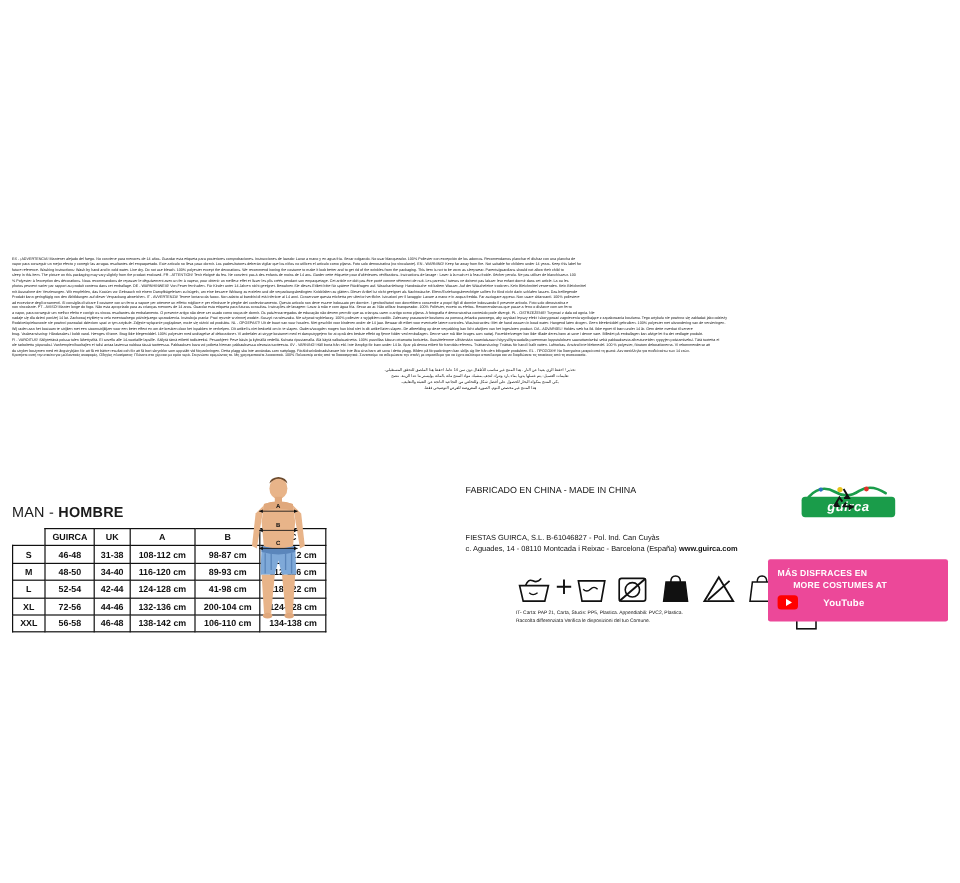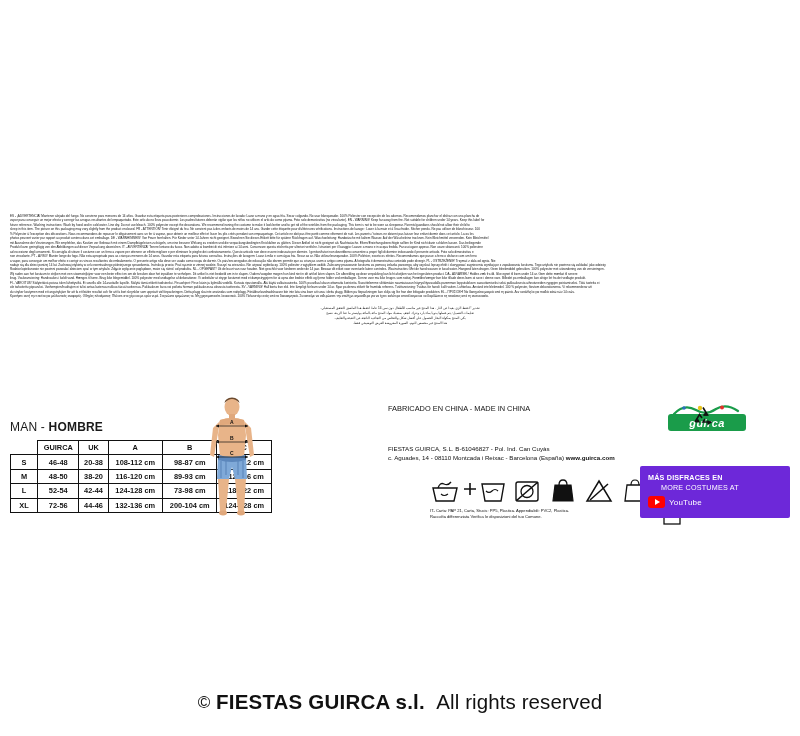--- a/index.html
+++ b/index.html
@@ -74,31 +74,31 @@
   .carecaption{
     position:absolute;left:430px;top:508px;width:250px;font-size:4.1px;line-height:5.6px;color:#111;
   }
 
   .rightcare{position:absolute;left:660px;top:476px;width:72px;height:52px;}
   .rightcare .ic{position:absolute;width:24px;height:24px;}
 
   
   .promo{
     position:absolute;left:640px;top:466px;width:150px;height:52px;
-    background:#6d28d9;border-radius:2px;color:#fff;
+    background:#ec4899;border-radius:2px;color:#fff;
   }
   .promo .l1{position:absolute;left:8px;top:7px;font-size:7.2px;font-weight:bold;letter-spacing:.2px;}
-  .promo .l2{position:absolute;left:8px;top:17px;font-size:7.2px;font-weight:normal;letter-spacing:.2px;padding-left:13px;}
+  .promo .l2{position:absolute;left:8px;top:17px;font-size:7.2px;font-weight:bold;letter-spacing:.2px;padding-left:13px;}
   .promo .ytwrap{position:absolute;left:8px;top:30px;display:flex;align-items:center;gap:4px;}
   .promo .ytbtn{width:17px;height:12px;background:#ff0000;border-radius:3px;position:relative;}
   .promo .ytbtn:after{
     content:"";position:absolute;left:6.5px;top:3px;
     border-left:5px solid #fff;border-top:3px solid transparent;border-bottom:3px solid transparent;
   }
-  .promo .ytlabel{font-size:8px;font-weight:normal;letter-spacing:.2px;}
+  .promo .ytlabel{font-size:8px;font-weight:bold;letter-spacing:.2px;margin-left:17px;}
 
   
   .footer{
     position:absolute;left:0;top:690px;width:800px;text-align:center;
     font-size:20.5px;color:#111;
   }
   .footer .c{font-size:17px;vertical-align:1px;}
   .footer .brand{font-weight:bold;letter-spacing:.2px;}
   .footer .rights{font-weight:400;letter-spacing:.1px;}
 
@@ -150,48 +150,56 @@
           <th>UK</th>
           <th>A</th>
           <th>B</th>
           <th>C</th>
         </tr>
       </thead>
       <tbody>
         <tr>
           <td class="sz">S</td>
           <td>46-48</td>
-          <td>20-38</td>
+          <td>31-38</td>
           <td class="dim">108-112 cm</td>
           <td class="dim">98-87 cm</td>
           <td class="dim">108-112 cm</td>
         </tr>
         <tr>
           <td class="sz">M</td>
           <td>48-50</td>
-          <td>38-20</td>
+          <td>34-40</td>
           <td class="dim">116-120 cm</td>
           <td class="dim">89-93 cm</td>
           <td class="dim">112-116 cm</td>
         </tr>
         <tr>
           <td class="sz">L</td>
           <td>52-54</td>
           <td>42-44</td>
           <td class="dim">124-128 cm</td>
-          <td class="dim">73-98 cm</td>
+          <td class="dim">41-98 cm</td>
           <td class="dim">118-122 cm</td>
         </tr>
         <tr>
           <td class="sz">XL</td>
           <td>72-56</td>
           <td>44-46</td>
           <td class="dim">132-136 cm</td>
           <td class="dim">200-104 cm</td>
           <td class="dim">124-128 cm</td>
+        </tr>
+        <tr>
+          <td class="sz">XXL</td>
+          <td>56-58</td>
+          <td>46-48</td>
+          <td class="dim">138-142 cm</td>
+          <td class="dim">106-110 cm</td>
+          <td class="dim">134-138 cm</td>
         </tr>
       </tbody>
     </table>
   </div>
 
   <div class="figure">
     <svg width="72" height="140" viewBox="0 0 72 140">
 
       <ellipse cx="36" cy="12" rx="7.5" ry="9" fill="#e8b489"></ellipse>
       <path d="M28.5 8 Q36 0 43.5 8 Q43 3 36 2.5 Q29 3 28.5 8 Z" fill="#6b4a2e"></path>
@@ -327,19 +335,14 @@
 
   <div class="promo">
     <div class="l1">MÁS DISFRACES EN</div>
     <div class="l2">MORE COSTUMES AT</div>
     <div class="ytwrap">
       <span class="ytbtn"></span>
       <span class="ytlabel">YouTube</span>
     </div>
   </div>
 
-  <div class="footer">
-    <span class="c">©</span>
-    <span class="brand">FIESTAS GUIRCA s.l.</span>
-    &nbsp;<span class="rights">All rights reserved</span>
-  </div>
 
 </div>
 
 </body></html>

